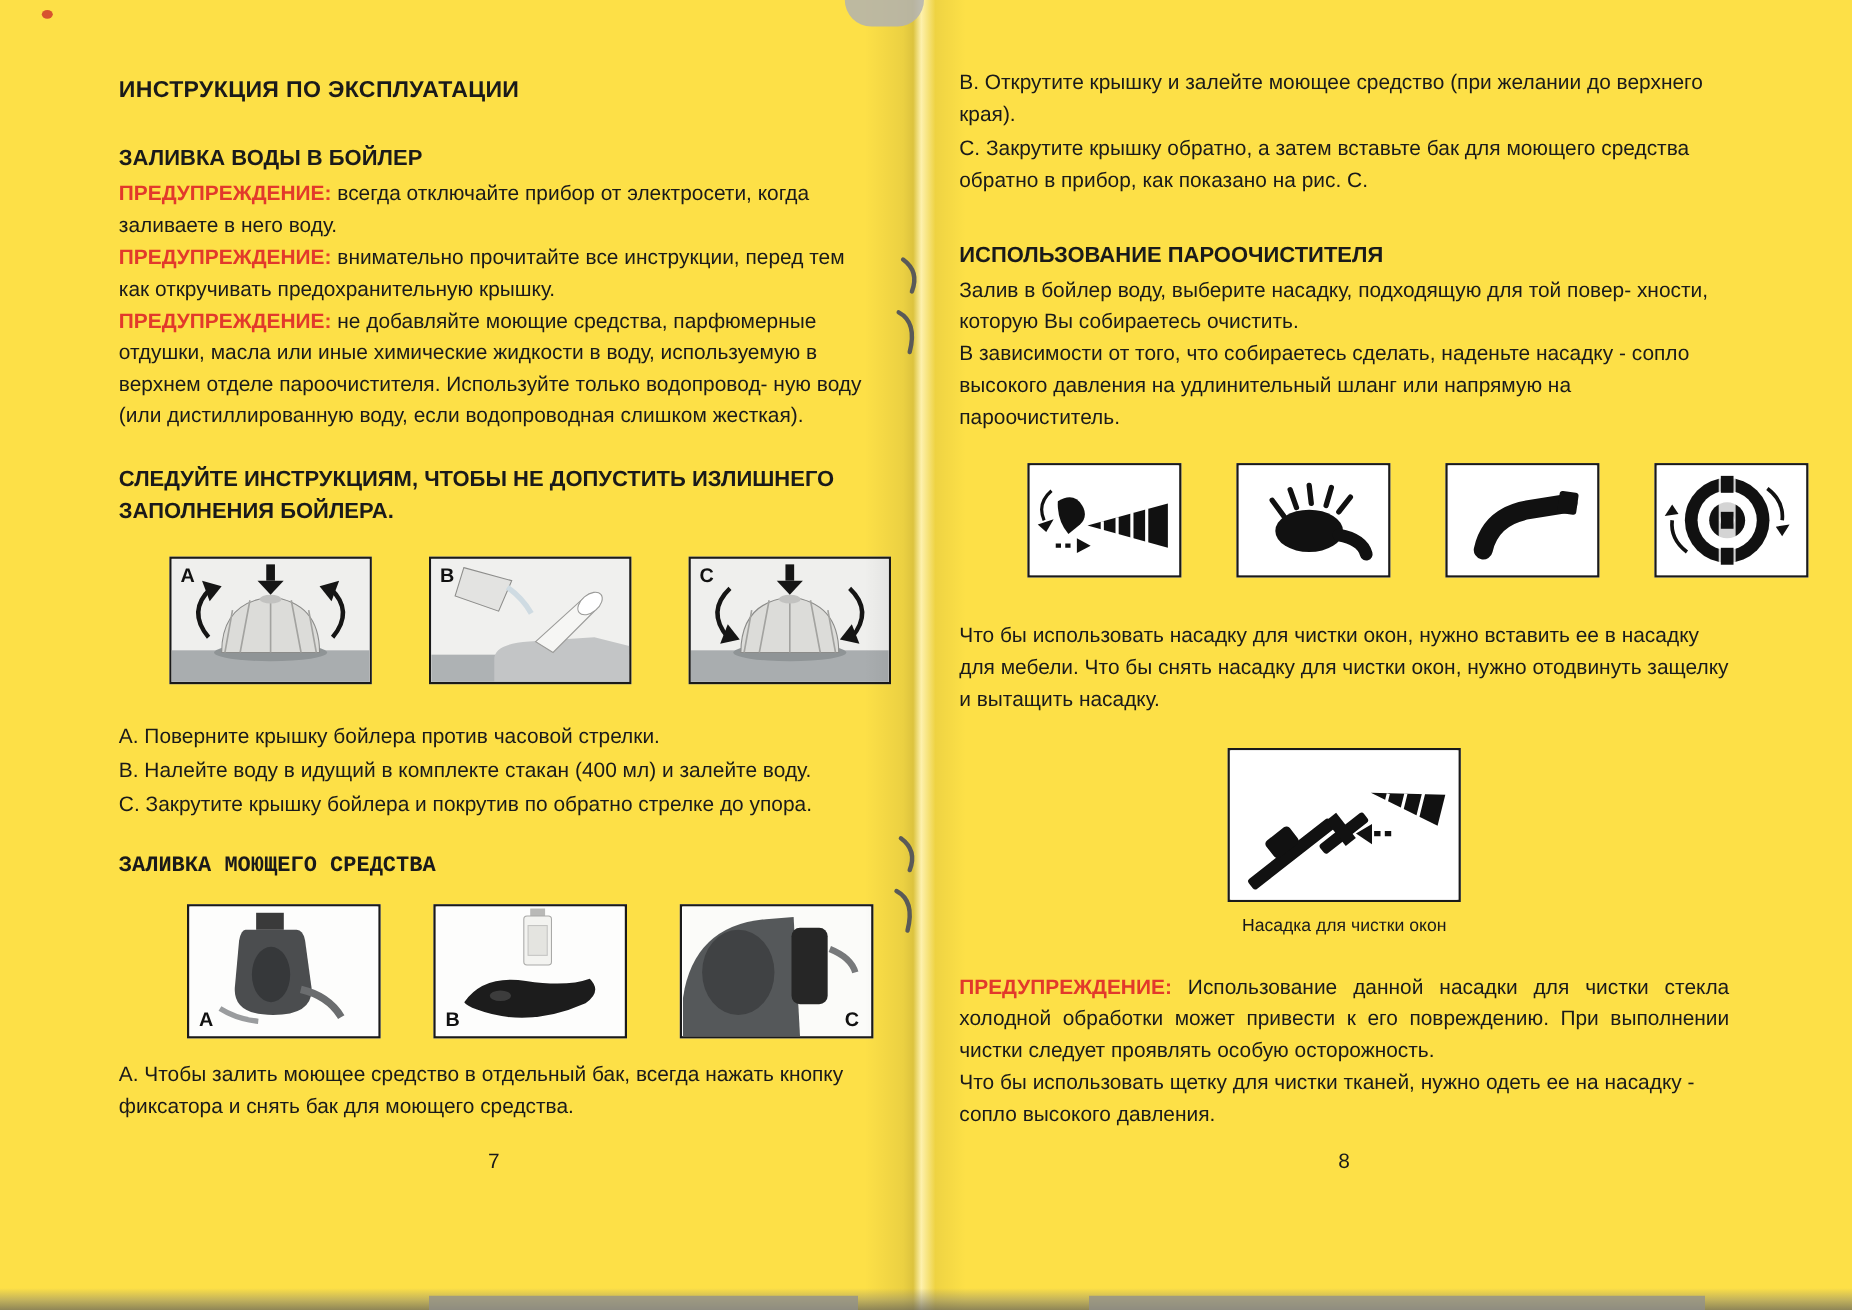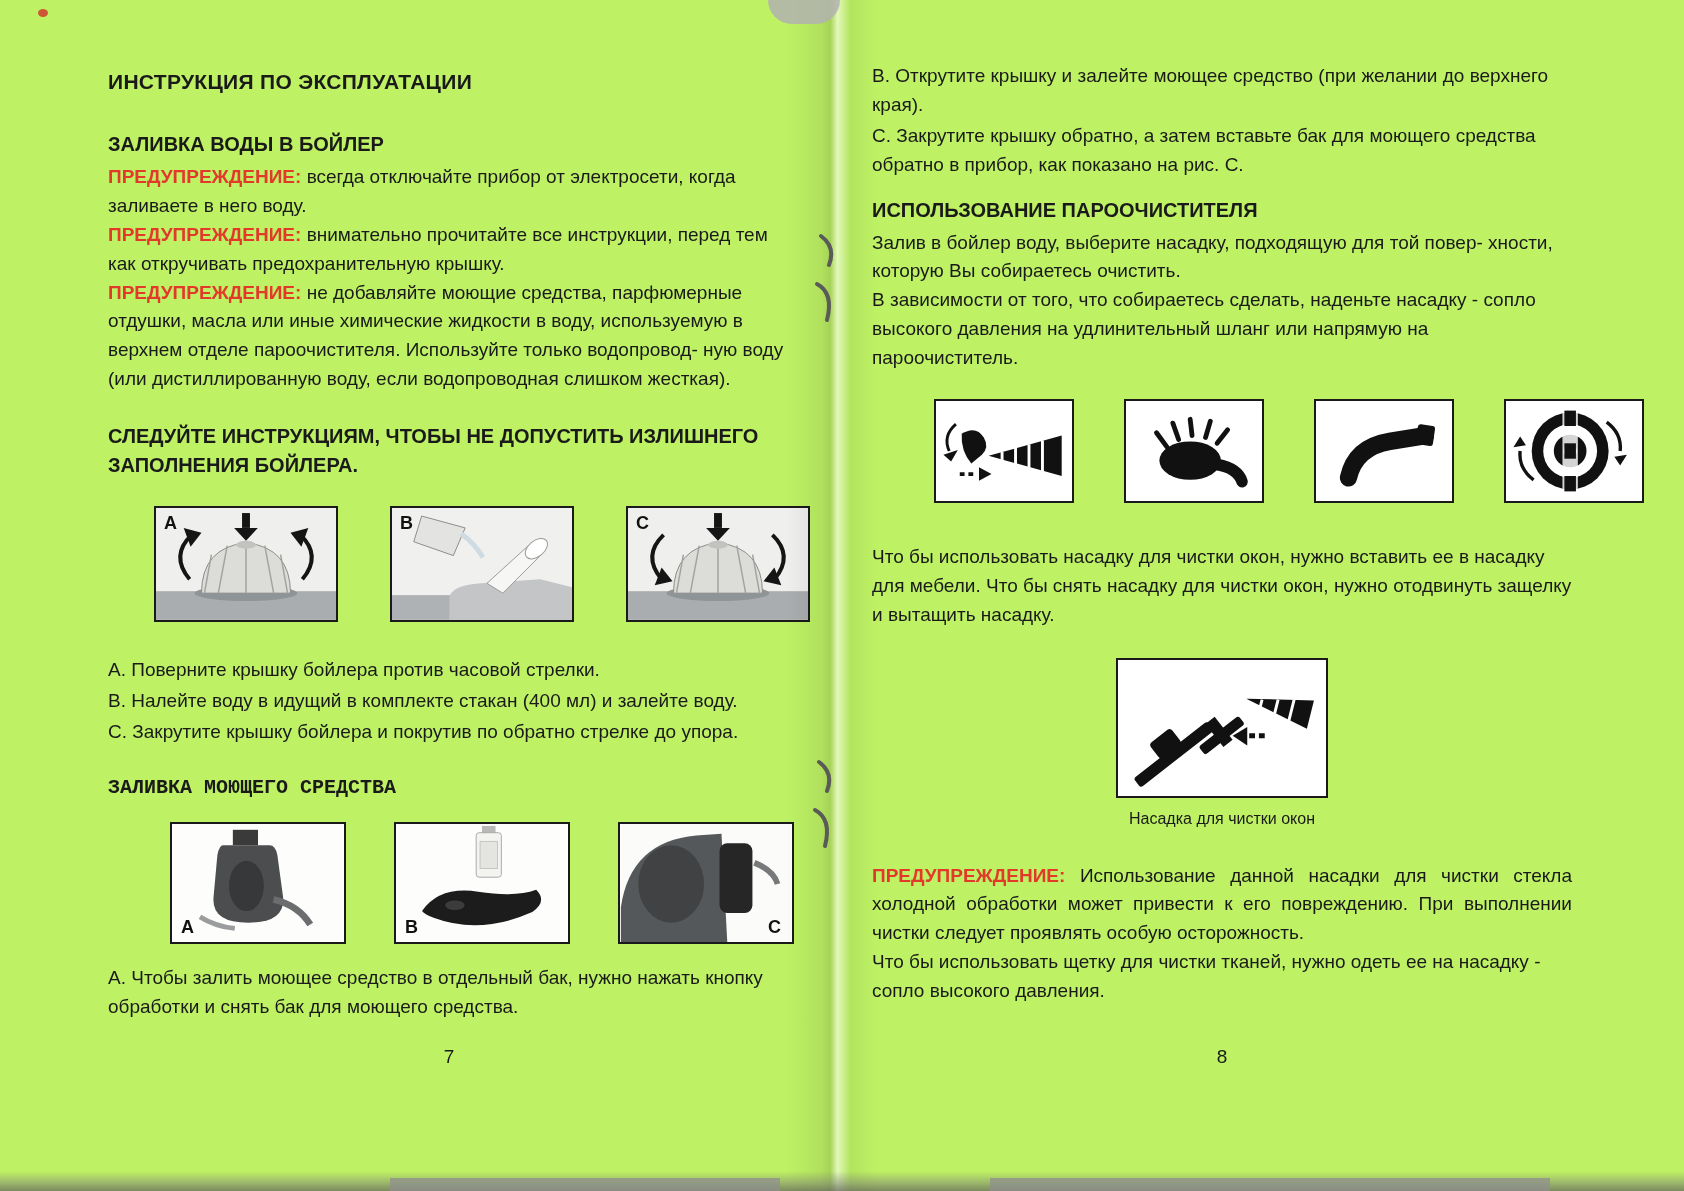--- a/index.html
+++ b/index.html
@@ -1,18 +1,18 @@
 <!DOCTYPE html>
 <html><head>
 <meta charset="utf-8">
 <style>
   * { margin:0; padding:0; box-sizing:border-box; }
   html,body { width:1684px; height:1191px; }
   body { font-family:"Liberation Sans", sans-serif; background:#e9e9e7; }
-  .scan { position:relative; width:1684px; height:1191px; background:#bef264; overflow:hidden; color:#1a1a1a; }
+  .scan { position:relative; width:1684px; height:1191px; background:#fde047; overflow:hidden; color:#1a1a1a; }
 
   
   .fold { position:absolute; left:786px; top:0; width:92px; height:100%; pointer-events:none;
     background:linear-gradient(90deg, rgba(0,0,0,0) 0%, rgba(0,0,0,0.07) 38%, rgba(0,0,0,0.13) 48%, rgba(255,255,255,0.55) 56%, rgba(0,0,0,0.06) 70%, rgba(0,0,0,0) 100%); }
   .edge-bottom { position:absolute; left:0; bottom:0; width:100%; height:20px;
     background:linear-gradient(180deg, rgba(120,120,118,0) 0%, rgba(120,120,118,0.45) 55%, rgba(95,95,93,0.7) 100%); }
   .edge-seg { position:absolute; bottom:0; height:13px; background:#8f8f8d; opacity:0.75; }
   .seg1 { left:390px; width:390px; } .seg2 { left:990px; width:560px; }
   .edge-top-blob { position:absolute; left:768px; top:0; width:72px; height:24px; background:#b2b2b0; border-radius:0 0 28px 28px; opacity:0.85; }
   .speck { position:absolute; left:38px; top:9px; width:10px; height:8px; background:#d03a2c; border-radius:50%; opacity:0.85; }
@@ -46,21 +46,21 @@
   .row3 .figbox { width:140px; height:104px; }
 
   .winfig-wrap { margin-top:28px; text-align:center; }
   .winfig { display:inline-block; width:212px; height:140px; border:2px solid #1a1a1a; background:#fff; }
   .winfig svg { display:block; width:100%; height:100%; }
   .wincap { font-size:16px; margin-top:8px; text-align:center; }
 
   .steps p { margin-bottom:2px; }
   .sec2-head { margin-top:28px; }
   .sec3-head { margin-top:26px; margin-bottom:4px;font-family:Liberation Mono, monospace; }
-  .usage-head { margin-top:16px; margin-bottom:4px; }
+  .usage-head { margin-top:38px; margin-bottom:4px; }
   .warn-block { margin-top:34px; }
 
   .pagenum { position:absolute; top:1046px; left:0; width:100%; text-align:center; font-size:19px; }
 </style>
 </head>
 <body>
 
 <div class="scan">
 
   <div class="page page-left">
@@ -169,21 +169,21 @@
           <rect width="176" height="122" fill="#fbfbf9"></rect>
           <path d="M0 86 Q10 18 78 12 L104 10 L110 122 L0 122 Z" fill="#55585a"></path>
           <ellipse cx="52" cy="62" rx="34" ry="40" fill="#404244"></ellipse>
           <rect x="102" y="20" width="34" height="72" rx="8" fill="#262626"></rect>
           <path d="M138 40 q20 8 24 22" stroke="#77797b" stroke-width="6" fill="none"></path>
         </svg>
       </div>
     </div>
 
     <div class="steps">
-      <p class="body">А. Чтобы залить моющее средство в отдельный бак, нужно нажать кнопку обработки и снять бак для моющего средства.</p>
+      <p class="body">А. Чтобы залить моющее средство в отдельный бак, всегда нажать кнопку фиксатора и снять бак для моющего средства.</p>
     </div>
 
     <div class="pagenum">7</div>
   </div>
 
   <div class="page page-right">
     <div class="steps">
       <p class="body">В. Открутите крышку и залейте моющее средство (при желании до верхнего края).</p>
       <p class="body">С. Закрутите крышку обратно, а затем вставьте бак для моющего средства обратно в прибор, как показано на рис. С.</p>
     </div>

